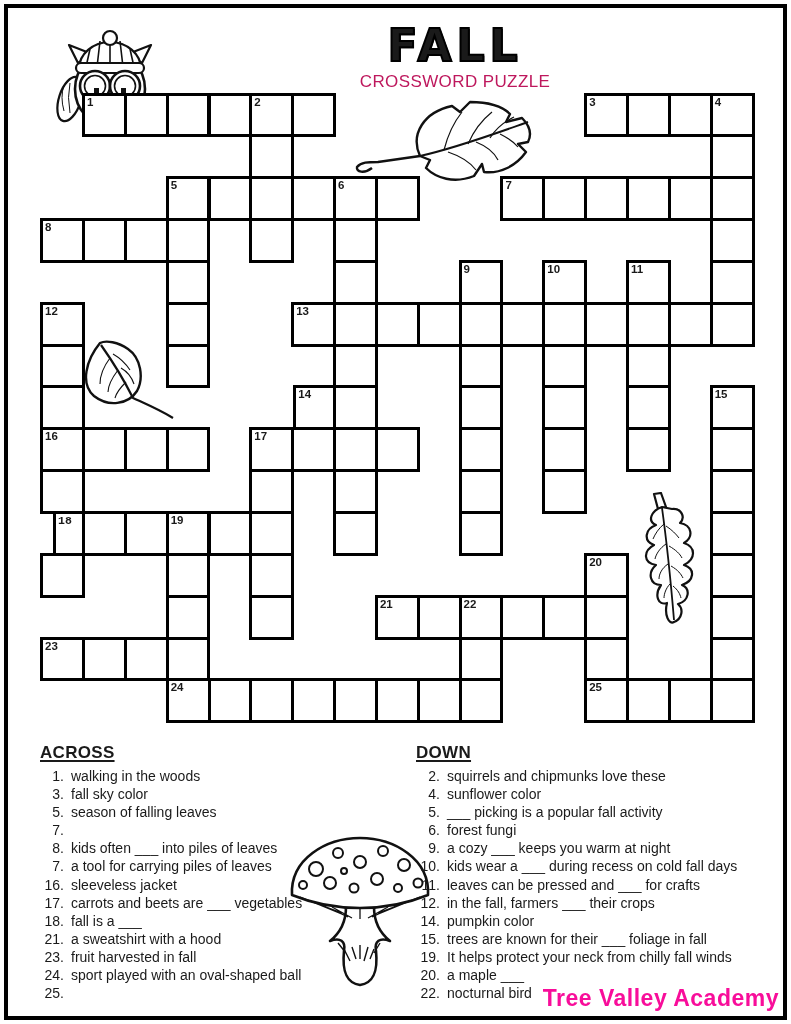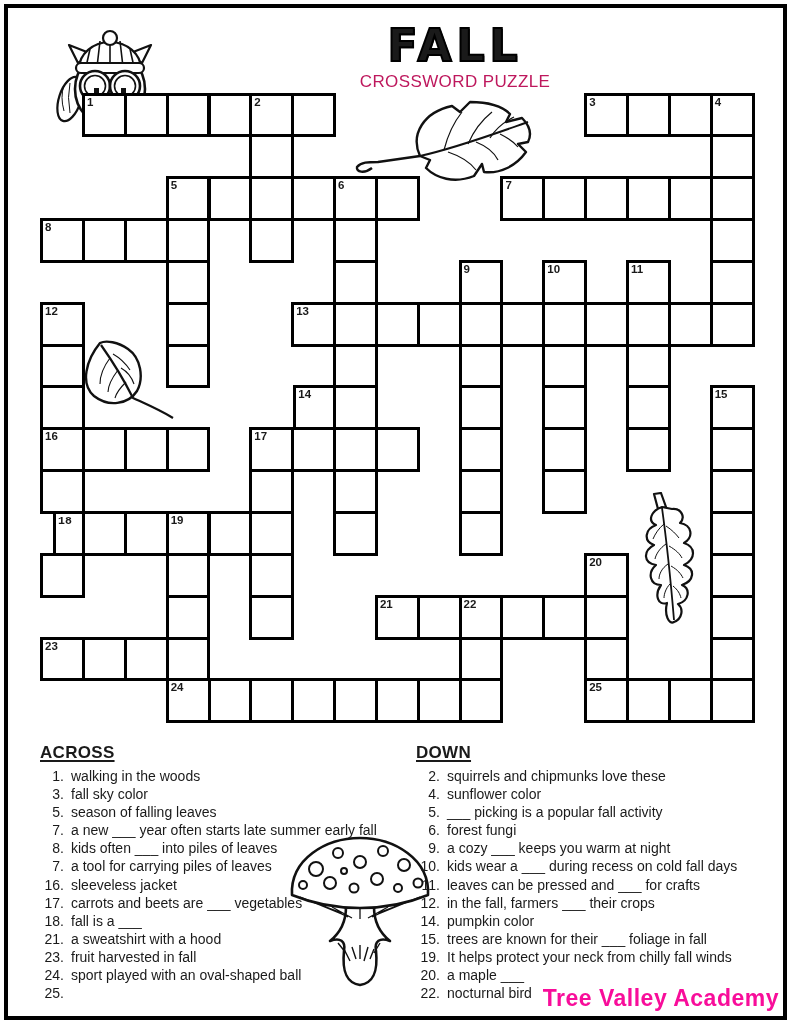--- a/index.html
+++ b/index.html
@@ -308,21 +308,20 @@
       <div class="clue">
         <span class="cnum">3.</span>
         <span class="ctext">fall sky color</span>
       </div>
       <div class="clue">
         <span class="cnum">5.</span>
         <span class="ctext">season of falling leaves</span>
       </div>
       <div class="clue">
         <span class="cnum">7.</span>
-        <span class="ctext">a new ___ year often starts late summer early fall</span>
       </div>
       <div class="clue">
         <span class="cnum">8.</span>
         <span class="ctext">kids often ___ into piles of leaves</span>
       </div>
       <div class="clue">
         <span class="cnum">7.</span>
         <span class="ctext">a tool for carrying piles of leaves</span>
       </div>
       <div class="clue">

